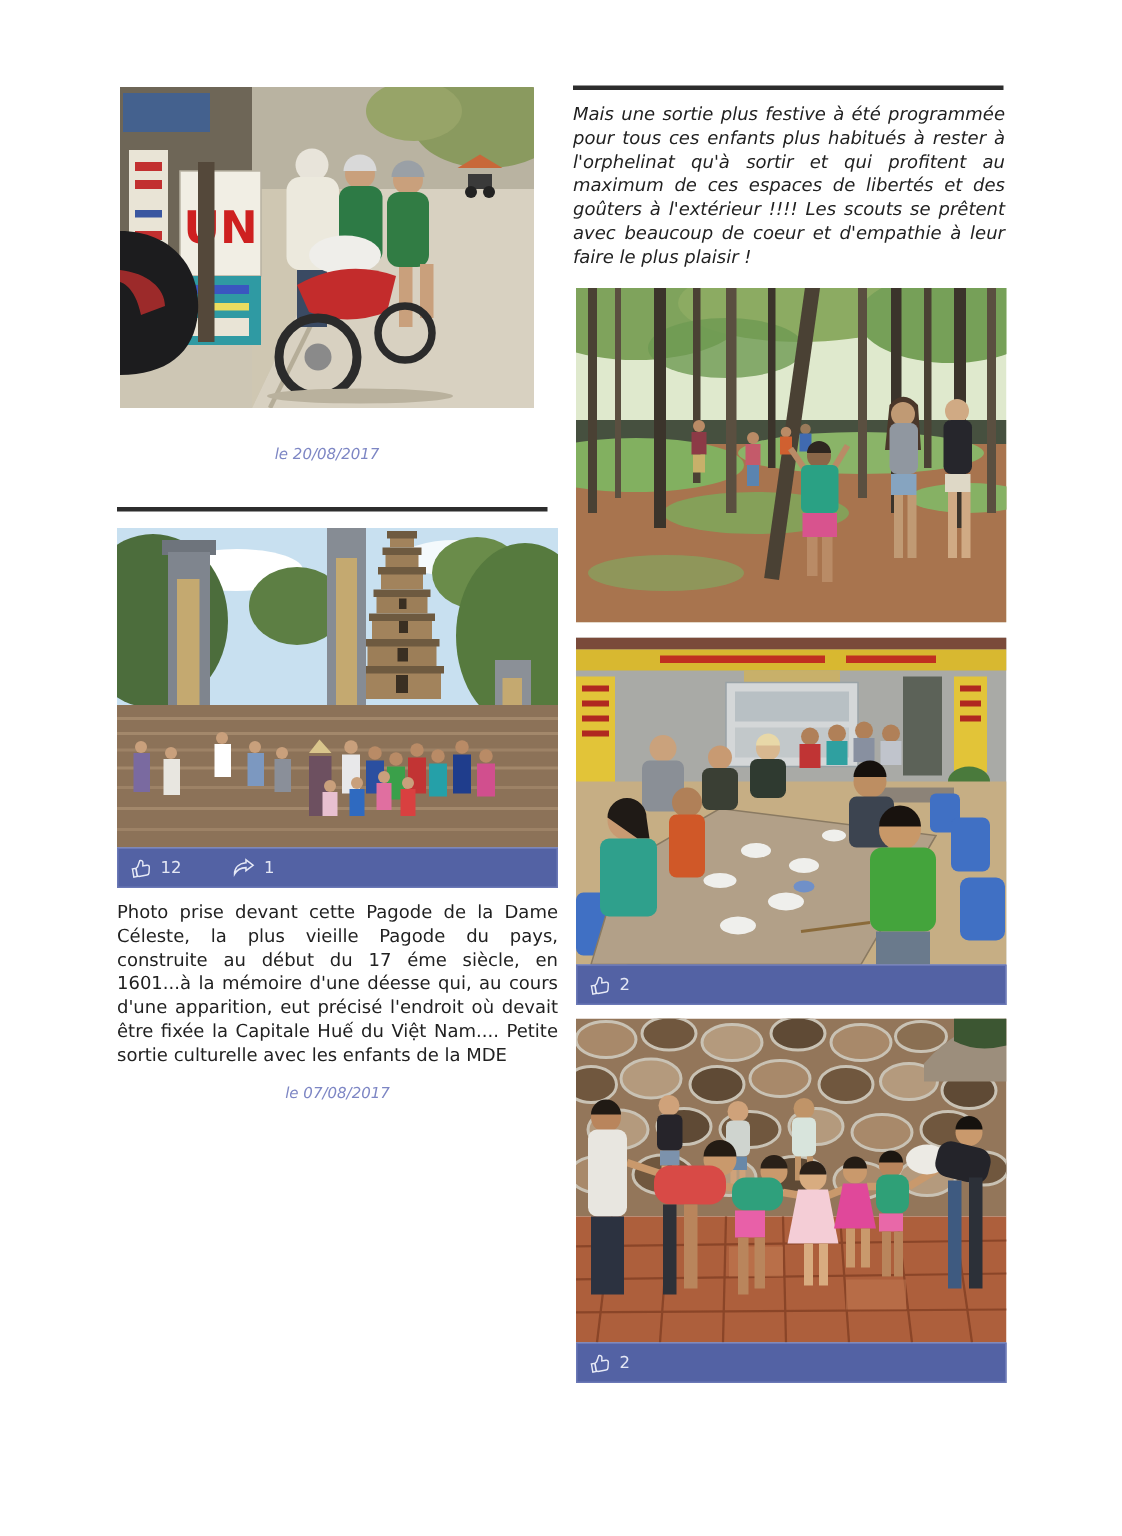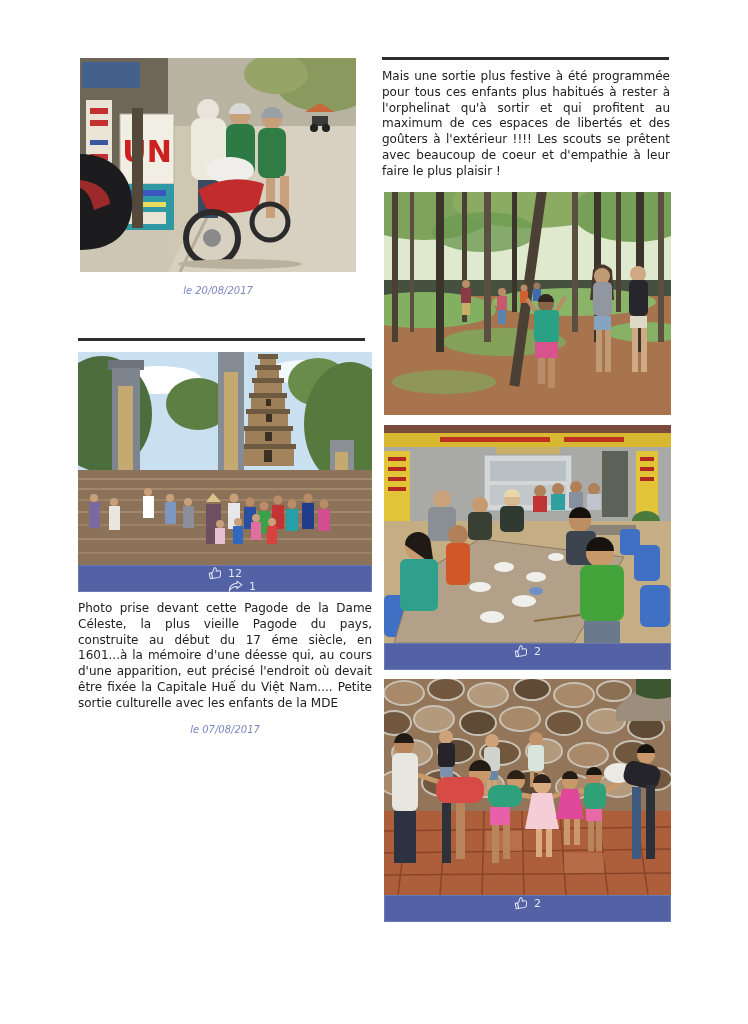--- a/index.html
+++ b/index.html
@@ -5,21 +5,21 @@
   html,body{margin:0;padding:0;background:#ffffff;}
   .page{position:relative;width:748px;height:1024px;background:#ffffff;overflow:hidden;
         font-family:"DejaVu Sans","Liberation Sans",sans-serif;}
   .abs{position:absolute;}
   .para{font-size:12px;line-height:15.8px;color:#212121;text-align:justify;}
   .caption{font-size:10px;font-style:italic;color:#7d86c4;text-align:center;}
   .rule{background:#2d2d2d;height:3px;}
   .photoblock{display:flex;flex-direction:column;}
   .photo{display:block;width:100%;}
   .bar{height:27px;background:#5362a4;border:1px solid #6b78b6;box-sizing:border-box;
-       display:flex;align-items:center;padding:0 8px;color:#e4e7f4;font-size:11px;flex-direction:column;}
+       display:flex;align-items:center;padding:0 8px;color:#e4e7f4;font-size:11px;}
   .bar .cnt{margin-left:6px;}
   .bar .grp{display:flex;align-items:center;}
   .bar .grp + .grp{margin-left:34px;}
   .icn{display:block;}
   .pagenum{width:100%;text-align:center;font-size:9px;font-weight:bold;color:#4a5382;letter-spacing:1px;}
 </style>
 </head>
 <body>
 
 <div class="page">
@@ -66,21 +66,21 @@
       <rect x="200" y="118" width="9" height="36" fill="#c9a07c"></rect>
       <ellipse cx="150" cy="112" rx="24" ry="13" fill="#efeeea"></ellipse>
       <path d="M118 132 q32 -18 66 -6 l-6 24 q-27 10 -52 0 z" fill="#c32c2c"></path>
       <circle cx="132" cy="180" r="26" fill="none" stroke="#2b2b2b" stroke-width="6"></circle>
       <circle cx="132" cy="180" r="9" fill="#8a8a8a"></circle>
       <circle cx="190" cy="164" r="18" fill="none" stroke="#2b2b2b" stroke-width="5"></circle>
       <ellipse cx="160" cy="206" rx="62" ry="5" fill="#b9b19d"></ellipse>
     </svg>
   </figure>
 
-  <div class="abs caption" style="left:80px;top:285px;width:276px;">le 20/08/2017</div>
+  <div class="abs caption" style="left:80px;top:298px;width:276px;">le 20/08/2017</div>
 
   <div class="abs rule" style="left:78px;top:338px;width:287px;"></div>
 
   <figure class="abs photoblock" style="left:78px;top:352px;width:294px;margin:0;">
     <svg class="photo" viewBox="0 0 294 213" preserveAspectRatio="none" style="height:213px;" role="img" aria-label="Group of children and adults posing on the stone steps before the Thien Mu pagoda between tall pillars">
       <rect width="294" height="213" fill="#c8e0f0"></rect>
       <ellipse cx="80" cy="28" rx="44" ry="14" fill="#ffffff"></ellipse>
       <ellipse cx="226" cy="20" rx="36" ry="12" fill="#f4f9fc"></ellipse>
       <ellipse cx="120" cy="52" rx="32" ry="26" fill="#5d7f44"></ellipse>
       <ellipse cx="240" cy="30" rx="30" ry="24" fill="#6a8c4a"></ellipse>
@@ -171,21 +171,21 @@
       </span>
     </div>
   </figure>
 
   <div class="abs para" style="left:78px;top:601px;width:294px;">Photo prise devant cette Pagode de la Dame Céleste, la plus vieille Pagode du pays, construite au début du 17 éme siècle, en 1601...à la mémoire d'une déesse qui, au cours d'une apparition, eut précisé l'endroit où devait être fixée la Capitale Huế du Việt Nam.... Petite sortie culturelle avec les enfants de la MDE</div>
 
   <div class="abs caption" style="left:78px;top:724px;width:294px;">le 07/08/2017</div>
 
   <div class="abs rule" style="left:382px;top:57px;width:287px;"></div>
 
-  <div class="abs para" style="left:382px;top:69px;width:288px;">Mais une sortie plus festive à été programmée pour tous ces enfants plus habitués à rester à l'orphelinat qu'à sortir et qui profitent au maximum de ces espaces de libertés et des goûters à l'extérieur !!!! Les scouts se prêtent avec beaucoup de coeur et d'empathie à leur faire le plus plaisir !</div>
+  <div class="abs para" style="left:382px;top:69px;width:288px;font-style:italic;">Mais une sortie plus festive à été programmée pour tous ces enfants plus habitués à rester à l'orphelinat qu'à sortir et qui profitent au maximum de ces espaces de libertés et des goûters à l'extérieur !!!! Les scouts se prêtent avec beaucoup de coeur et d'empathie à leur faire le plus plaisir !</div>
 
   <figure class="abs photoblock" style="left:384px;top:192px;width:287px;height:223px;margin:0;">
     <svg class="photo" viewBox="0 0 287 223" preserveAspectRatio="none" style="height:223px;" role="img" aria-label="Children playing among pine trees on red dirt ground, two older girls standing at right">
       <rect width="287" height="223" fill="#dfe9cd"></rect>
       <ellipse cx="40" cy="18" rx="72" ry="30" fill="#7fa35c"></ellipse>
       <ellipse cx="150" cy="10" rx="82" ry="26" fill="#8cab62"></ellipse>
       <ellipse cx="250" cy="20" rx="62" ry="30" fill="#76a058"></ellipse>
       <ellipse cx="100" cy="40" rx="52" ry="20" fill="#6e9a52" opacity="0.8"></ellipse>
       <rect y="88" width="287" height="16" fill="#46503f"></rect>
       <rect y="104" width="287" height="119" fill="#a8744e"></rect>

